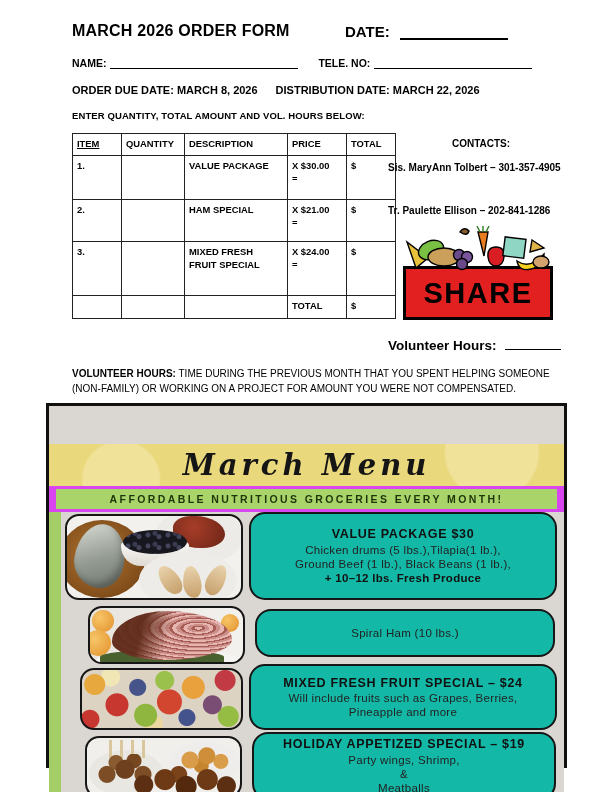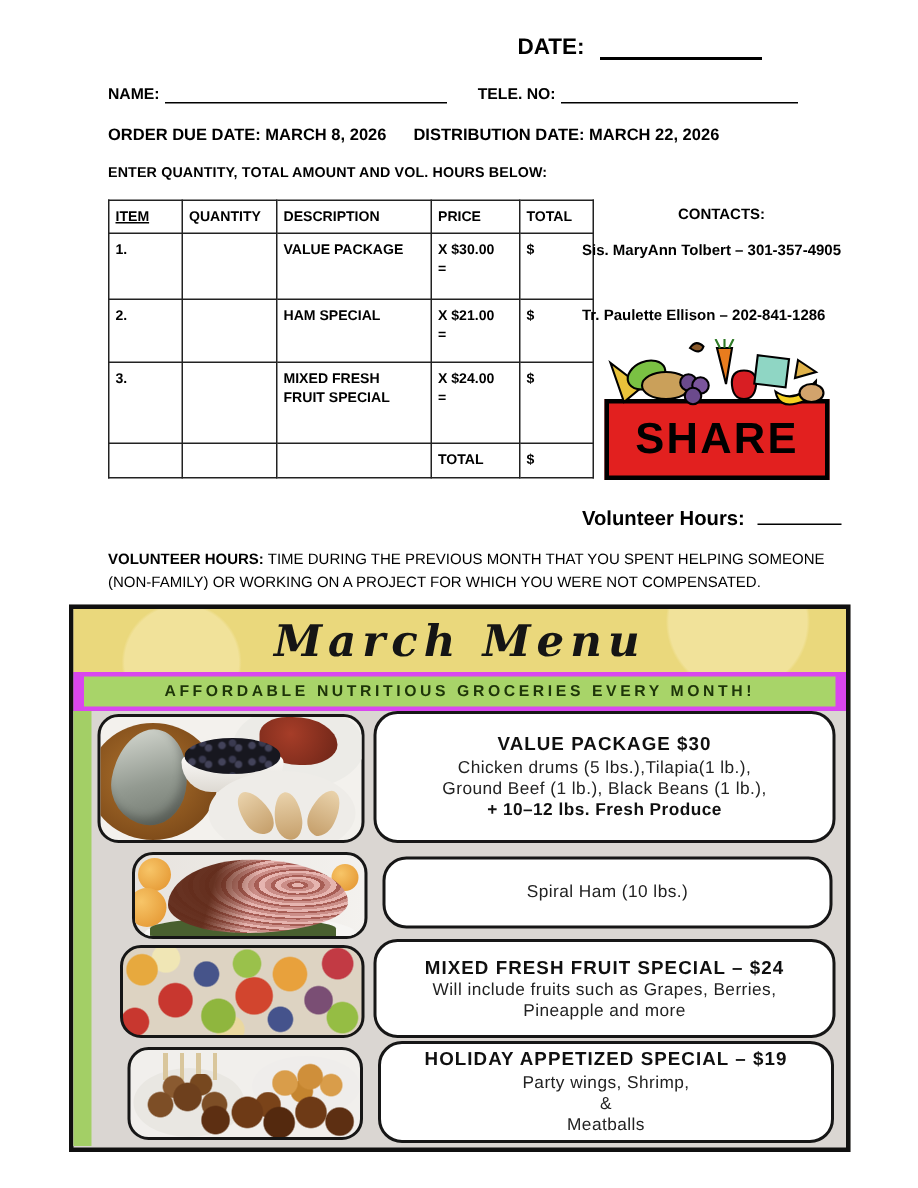--- a/index.html
+++ b/index.html
@@ -39,28 +39,28 @@
 
   .vol-hours{left:388px;top:336px;font-size:13.5px;font-weight:bold;}
   .vol-blank{width:56px;height:13px;margin-left:5px;border-bottom:1.8px solid #000;display:inline-block;}
 
   
   .note{left:72px;top:366px;width:478px;font-size:10px;line-height:1.5;}
   .note b{font-weight:bold;}
 
   
   .flyer{left:46px;top:403px;width:521px;height:365px;border:3px solid #101010;box-sizing:border-box;background:#dad6d2;}
-  .flyer-header{height:42px;background:#ead87c;background-image:radial-gradient(circle at 14% 85%,#f1e29a 0 38px,rgba(0,0,0,0) 40px),radial-gradient(circle at 86% 20%,#f1e29a 0 46px,rgba(0,0,0,0) 48px);}
+  .flyer-header{height:42px;background:#ead87c;background-image:radial-gradient(circle at 14% 85%,#f1e29a 0 38px,rgba(0,0,0,0) 40px),radial-gradient(circle at 86% 20%,#f1e29a 0 46px,rgba(0,0,0,0) 48px);margin-top:38px;}
   .flyer-title{font-family:"DejaVu Serif",serif;font-style:italic;font-weight:bold;font-size:29px;line-height:42px;text-align:center;letter-spacing:4px;color:#151515;}
   .flyer-banner{background:#d946ef;padding:3px 7px;}
   .flyer-banner-inner{background:#a8d469;text-align:center;font-size:10.5px;font-weight:bold;letter-spacing:2.4px;padding:4px 2px;color:#1e3509;}
   .flyer-body{position:relative;height:290px;background:#dad6d2;}
   .strip{position:absolute;left:0;top:0;width:12px;height:100%;background:#a3cf66;}
 
-  .tbox{position:absolute;border:2.5px solid #161616;border-radius:16px;background:#ffffff;display:flex;flex-direction:column;justify-content:center;align-items:center;text-align:center;box-sizing:border-box;padding:2px 6px;}
+  .tbox{position:absolute;border:2.5px solid #161616;border-radius:16px;background:#14b8a6;display:flex;flex-direction:column;justify-content:center;align-items:center;text-align:center;box-sizing:border-box;padding:2px 6px;}
   .tbox .hd{font-size:12.5px;font-weight:bold;letter-spacing:.7px;color:#101010;line-height:1.3;}
   .tbox .ln{font-size:11.5px;letter-spacing:.3px;color:#222;line-height:1.25;}
   .tbox .ln.bold{font-weight:bold;color:#111;}
 
   .photo{position:absolute;border:2.5px solid #161616;border-radius:14px;background:#f3f1ed;overflow:hidden;box-sizing:border-box;}
   .photo>div{position:absolute;}
 
   
   .p1{left:16px;top:2px;width:178px;height:86px;}
   .t1{left:200px;top:0;width:308px;height:88px;}
@@ -115,20 +115,21 @@
   .ap-balls{left:8px;top:16px;width:60px;height:34px;background-image:radial-gradient(circle at 20% 60%,#7d4e26 0 8px,rgba(0,0,0,0) 9px),radial-gradient(circle at 50% 45%,#6e401d 0 9px,rgba(0,0,0,0) 10px),radial-gradient(circle at 80% 60%,#7d4e26 0 8px,rgba(0,0,0,0) 9px),radial-gradient(circle at 35% 25%,#8a5a30 0 7px,rgba(0,0,0,0) 8px),radial-gradient(circle at 65% 20%,#77481f 0 7px,rgba(0,0,0,0) 8px);}
   .ap-plate2{right:0;top:4px;width:72px;height:40px;background:#efedeb;border-radius:50%;}
   .ap-shrimp{right:8px;top:8px;width:56px;height:28px;background-image:radial-gradient(circle at 25% 50%,#d99d4a 0 8px,rgba(0,0,0,0) 9px),radial-gradient(circle at 55% 35%,#cf8f3a 0 8px,rgba(0,0,0,0) 9px),radial-gradient(circle at 80% 55%,#d99d4a 0 7px,rgba(0,0,0,0) 8px),radial-gradient(circle at 45% 70%,#c5852f 0 7px,rgba(0,0,0,0) 8px);}
   .ap-wings{left:44px;bottom:-4px;width:106px;height:34px;background-image:radial-gradient(circle at 12% 55%,#5d2f12 0 9px,rgba(0,0,0,0) 10px),radial-gradient(circle at 32% 40%,#6e3a16 0 10px,rgba(0,0,0,0) 11px),radial-gradient(circle at 52% 60%,#54290e 0 10px,rgba(0,0,0,0) 11px),radial-gradient(circle at 72% 40%,#6e3a16 0 10px,rgba(0,0,0,0) 11px),radial-gradient(circle at 90% 58%,#5d2f12 0 9px,rgba(0,0,0,0) 10px),radial-gradient(circle at 45% 25%,#7a4319 0 8px,rgba(0,0,0,0) 9px);}
 </style>
 </head>
 <body>
 
 <div class="page">
 
+  <div class="abs title">MARCH 2026 ORDER FORM</div>
   <div class="abs date-label">DATE:</div>
   <div class="abs date-blank"></div>
 
   <div class="abs name-row">
     <span>NAME:</span>
     <span class="blank name-blank"></span>
     <span class="tele-label">TELE. NO:</span>
     <span class="blank tele-blank"></span>
   </div>
 
@@ -216,21 +217,21 @@
       <span class="share-text">SHARE</span>
     </div>
   </div>
 
   <div class="abs vol-hours">
     <span>Volunteer Hours:</span>
     <span class="vol-blank"></span>
   </div>
 
   <div class="abs note">
-    <b>VOLUNTEER HOURS:</b><span> TIME DURING THE PREVIOUS MONTH THAT YOU SPENT HELPING SOMEONE (NON-FAMILY) OR WORKING ON A PROJECT FOR WHICH YOU WERE NOT COMPENSATED.</span>
+    <b>VOLUNTEER HOURS:</b><span> TIME DURING THE PREVIOUS MONTH THAT YOU SPENT HELPING SOMEONE (NON-FAMILY) OR WORKING ON A PROJECT FOR AMOUNT YOU WERE NOT COMPENSATED.</span>
   </div>
 
   <div class="abs flyer">
     <div class="flyer-header">
       <div class="flyer-title">March Menu</div>
     </div>
     <div class="flyer-banner">
       <div class="flyer-banner-inner">AFFORDABLE NUTRITIOUS GROCERIES EVERY MONTH!</div>
     </div>
     <div class="flyer-body">

